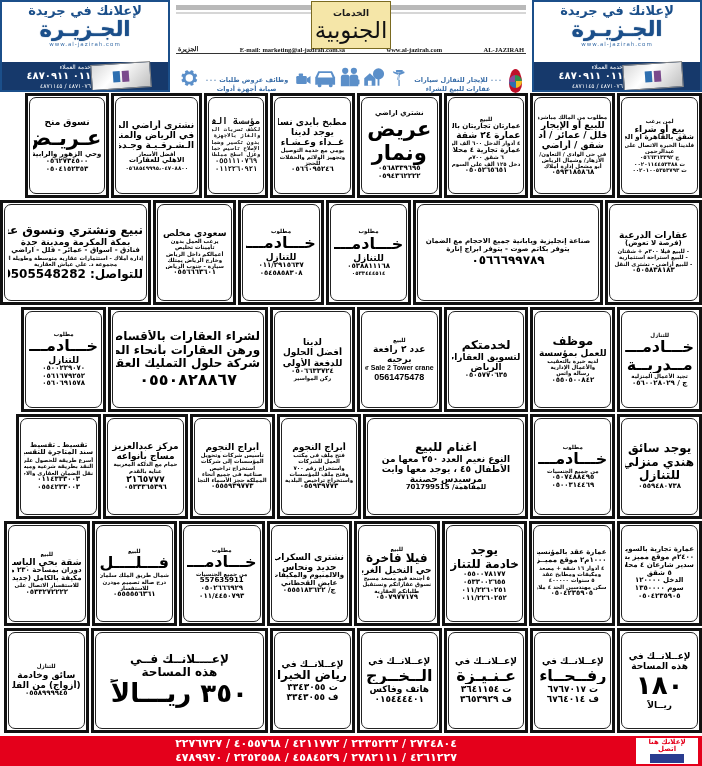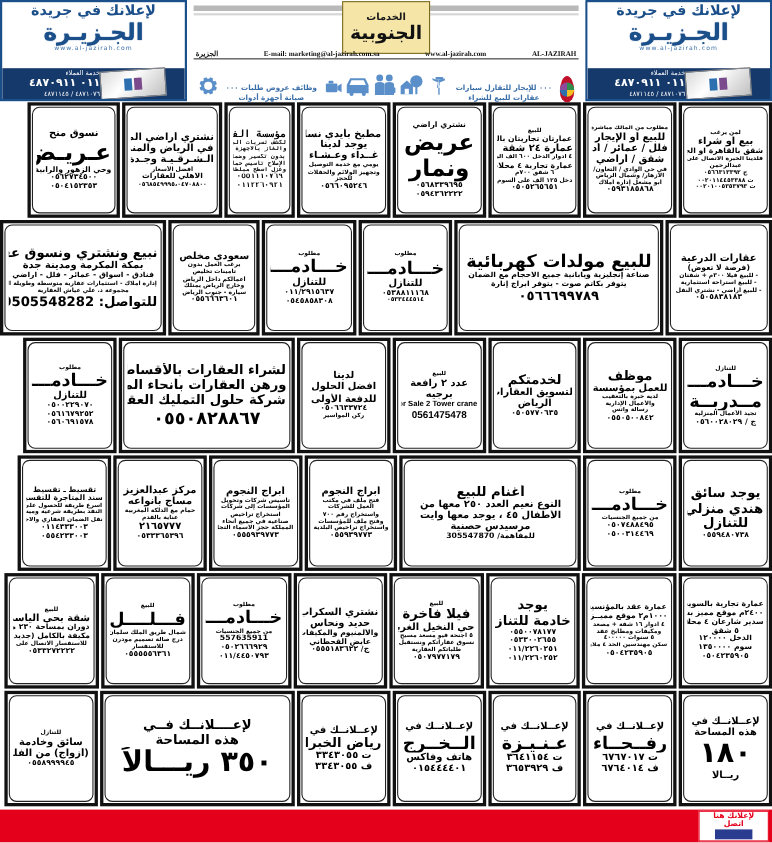--- a/index.html
+++ b/index.html
@@ -49,21 +49,21 @@
     background:#fff;border-top:1px solid #fff;
   }
   .mc-grayline{position:absolute;top:4px;left:6px;right:6px;height:5px;background:#b9b9b9;}
   .mc-grayline2{position:absolute;top:11px;left:6px;right:6px;height:2px;background:#d6d6d6;}
   .mc-flag{
     position:absolute;top:0px;left:50%;transform:translateX(-50%);
     width:78px;height:46px;background:#f5e6a8;border:1px solid #7a6a20;
     display:flex;flex-direction:column;align-items:center;justify-content:center;
   }
   .mc-flag .k1{font-size:9px;color:#1a1a1a;font-weight:bold;line-height:1;}
-  .mc-flag .k2{font-size:17px;color:#111;font-weight:bold;line-height:1;margin-top:1px;}
+  .mc-flag .k2{font-size:23px;color:#111;font-weight:normal;line-height:1;margin-top:1px;}
   .mc-row{
     position:absolute;top:40px;left:0;right:0;height:16px;
     display:flex;align-items:center;justify-content:space-between;
     padding:0 8px;box-sizing:border-box;
   }
   .mc-row .lbl{font-size:6.5px;font-weight:bold;color:#111;font-family:"Liberation Serif",serif;}
   .mc-rule{position:absolute;top:52px;left:6px;right:6px;height:1px;background:#333;}
   .mc-icons{
     position:absolute;top:55px;left:0;right:0;height:37px;
     display:flex;align-items:flex-end;justify-content:center;gap:3px;
@@ -331,21 +331,20 @@
             <div class="ln s-md">عقارات الدرعية</div>
             <div class="ln s-sm">(فرصة لا تعوض)</div>
             <div class="ln s-xs">- للبيع فيلا ٣٠٠م + شقتان</div>
             <div class="ln s-xs">- للبيع استراحة استثمارية</div>
             <div class="ln s-xs">- للبيع أراضي - نشتري النقل</div>
             <div class="ln s-sm">٠٥٠٥٨٣٨١٨٣</div>
           </div>
         </div>
         <div class="ad" style="width: 194.883px;">
           <div class="ad-inner">
-            <div class="ln s-xl">للبيع مولدات كهربائية</div>
             <div class="ln s-sm">صناعة إنجليزية ويابانية جميع الأحجام مع الضمان</div>
             <div class="ln s-sm">يتوفر بكاتم صوت - يتوفر أبراج إنارة</div>
             <div class="ln s-lg">٠٥٦٦٦٩٩٧٨٩</div>
           </div>
         </div>
         <div class="ad" style="width: 85.51px;">
           <div class="ad-inner">
             <div class="ln s-xs">مطلوب</div>
             <div class="ln s-xl">خـــادمـــة</div>
             <div class="ln s-md">للتنازل</div>
@@ -466,21 +465,21 @@
             <div class="ln s-sm">٠٥٠٧٤٨٨٤٩٥</div>
             <div class="ln s-sm">٠٥٠٠٣١٤٤٦٩</div>
           </div>
         </div>
         <div class="ad" style="width: 165px;">
           <div class="ad-inner">
             <div class="ln s-lg">أغنام للبيع</div>
             <div class="ln s-md">النوع نعيم العدد ٢٥٠ معها من</div>
             <div class="ln s-md">الأطفال ٤٥ ، يوجد معها وايت</div>
             <div class="ln s-md">مرسيدس حصنية</div>
-            <div class="ln s-sm">للمفاهمة/ 305547870</div>
+            <div class="ln s-sm">للمفاهمة/ 701799515</div>
           </div>
         </div>
         <div class="ad" style="width: 84.7853px;">
           <div class="ad-inner">
             <div class="ln s-md">أبراج النجوم</div>
             <div class="ln s-xs">فتح ملف في مكتب</div>
             <div class="ln s-xs">العمل للشركات</div>
             <div class="ln s-xs">واستخراج رقم ٧٠٠</div>
             <div class="ln s-xs">وفتح ملف للمؤسسات</div>
             <div class="ln s-xs">واستخراج تراخيص البلدية</div>
@@ -662,15 +661,19 @@
         </div>
       </div>
     </div>
 
   <div class="footer">
     <div class="foot-box">
       <div class="t1">لإعلانك هنا</div>
       <div class="t2">اتصل</div>
       <div class="bar"></div>
     </div>
+    <div class="foot-nums">
+      <div class="foot-line">٢٧٢٤٨٠٤ / ٢٢٣٥٢٢٣ / ٤٢١١٧٧٢ / ٤٠٥٥٧٦٨ / ٢٢٧٦٧٢٧</div>
+      <div class="foot-line">٤٢٦١٢٢٧ / ٢٧٨٢١١١ / ٤٥٨٤٥٢٩ / ٢٢٥٢٥٥٨ / ٤٧٨٩٩٧٠</div>
+    </div>
   </div>
 
 </div>
 
 </body></html>

